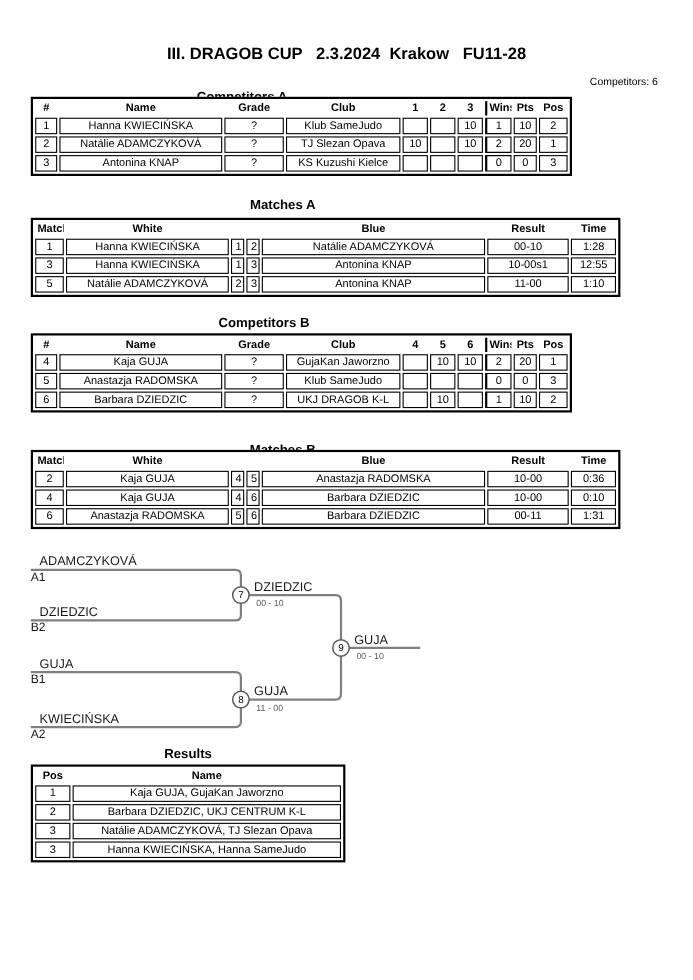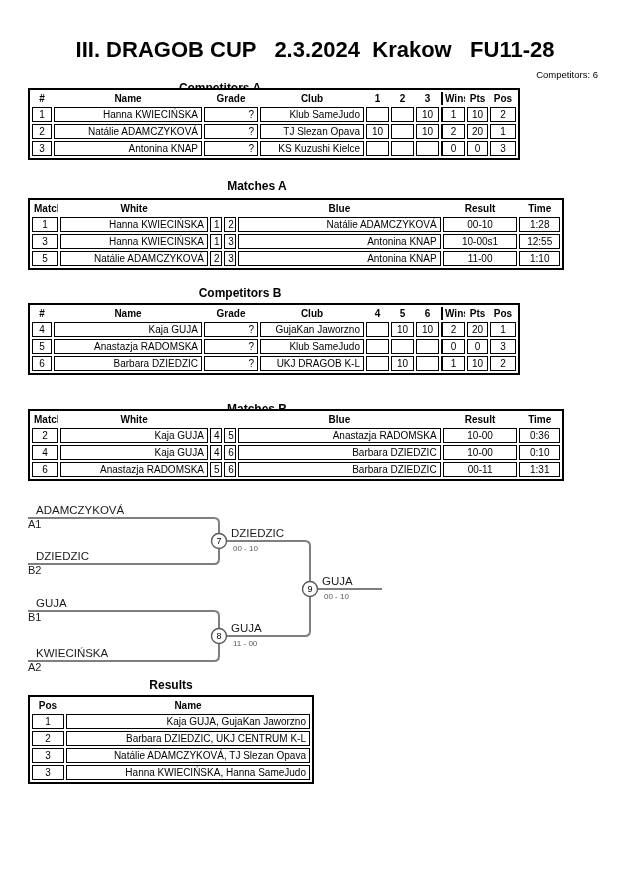--- a/index.html
+++ b/index.html
@@ -3,21 +3,21 @@
 <meta charset="utf-8">
 <style>
   html,body{margin:0;padding:0;}
   body{
     width:630px;height:891px;position:relative;background:#ffffff;
     font-family:"Liberation Sans",sans-serif;color:#000;
     -webkit-font-smoothing:antialiased;overflow:hidden;
   }
   #title{
     position:absolute;top:39px;left:0;width:630px;text-align:center;
-    font-weight:bold;font-size:22px;line-height:22px;white-space:pre;
+    font-weight:bold;font-size:15px;line-height:22px;white-space:pre;
   }
   #comp-count{
     position:absolute;top:69px;left:480px;width:118px;text-align:right;
     font-size:9.5px;
   }
   .sec-heading{
     position:absolute;font-weight:bold;font-size:12px;text-align:center;
     white-space:nowrap;
   }
   #h-compA{top:81px;left:0;width:440px;}
@@ -31,21 +31,21 @@
     border:2px solid #000;table-layout:fixed;background:#fff;
   }
   th{
     font-weight:bold;font-size:10px;height:13px;padding:0 2px;
     white-space:nowrap;overflow:hidden;
   }
   td{
     border:1px solid #000;font-size:10px;height:13px;padding:0 3px;
     white-space:nowrap;overflow:hidden;background:#fff;
   }
-  .al{text-align:right}
+  .al{text-align:center}
   .ac{text-align:center}
   th.thick,td.thick{border-left:2px solid #000;}
 
   #t-compA{top:88px;left:28px;width:490px;}
   #t-matchesA{top:198px;left:28px;width:536px;}
   #t-compB{top:303px;left:28px;width:490px;}
   #t-matchesB{top:409px;left:28px;width:536px;}
   #t-results{top:695px;left:28px;width:286px;}
 
   #bracket{position:absolute;top:495px;left:0;}

